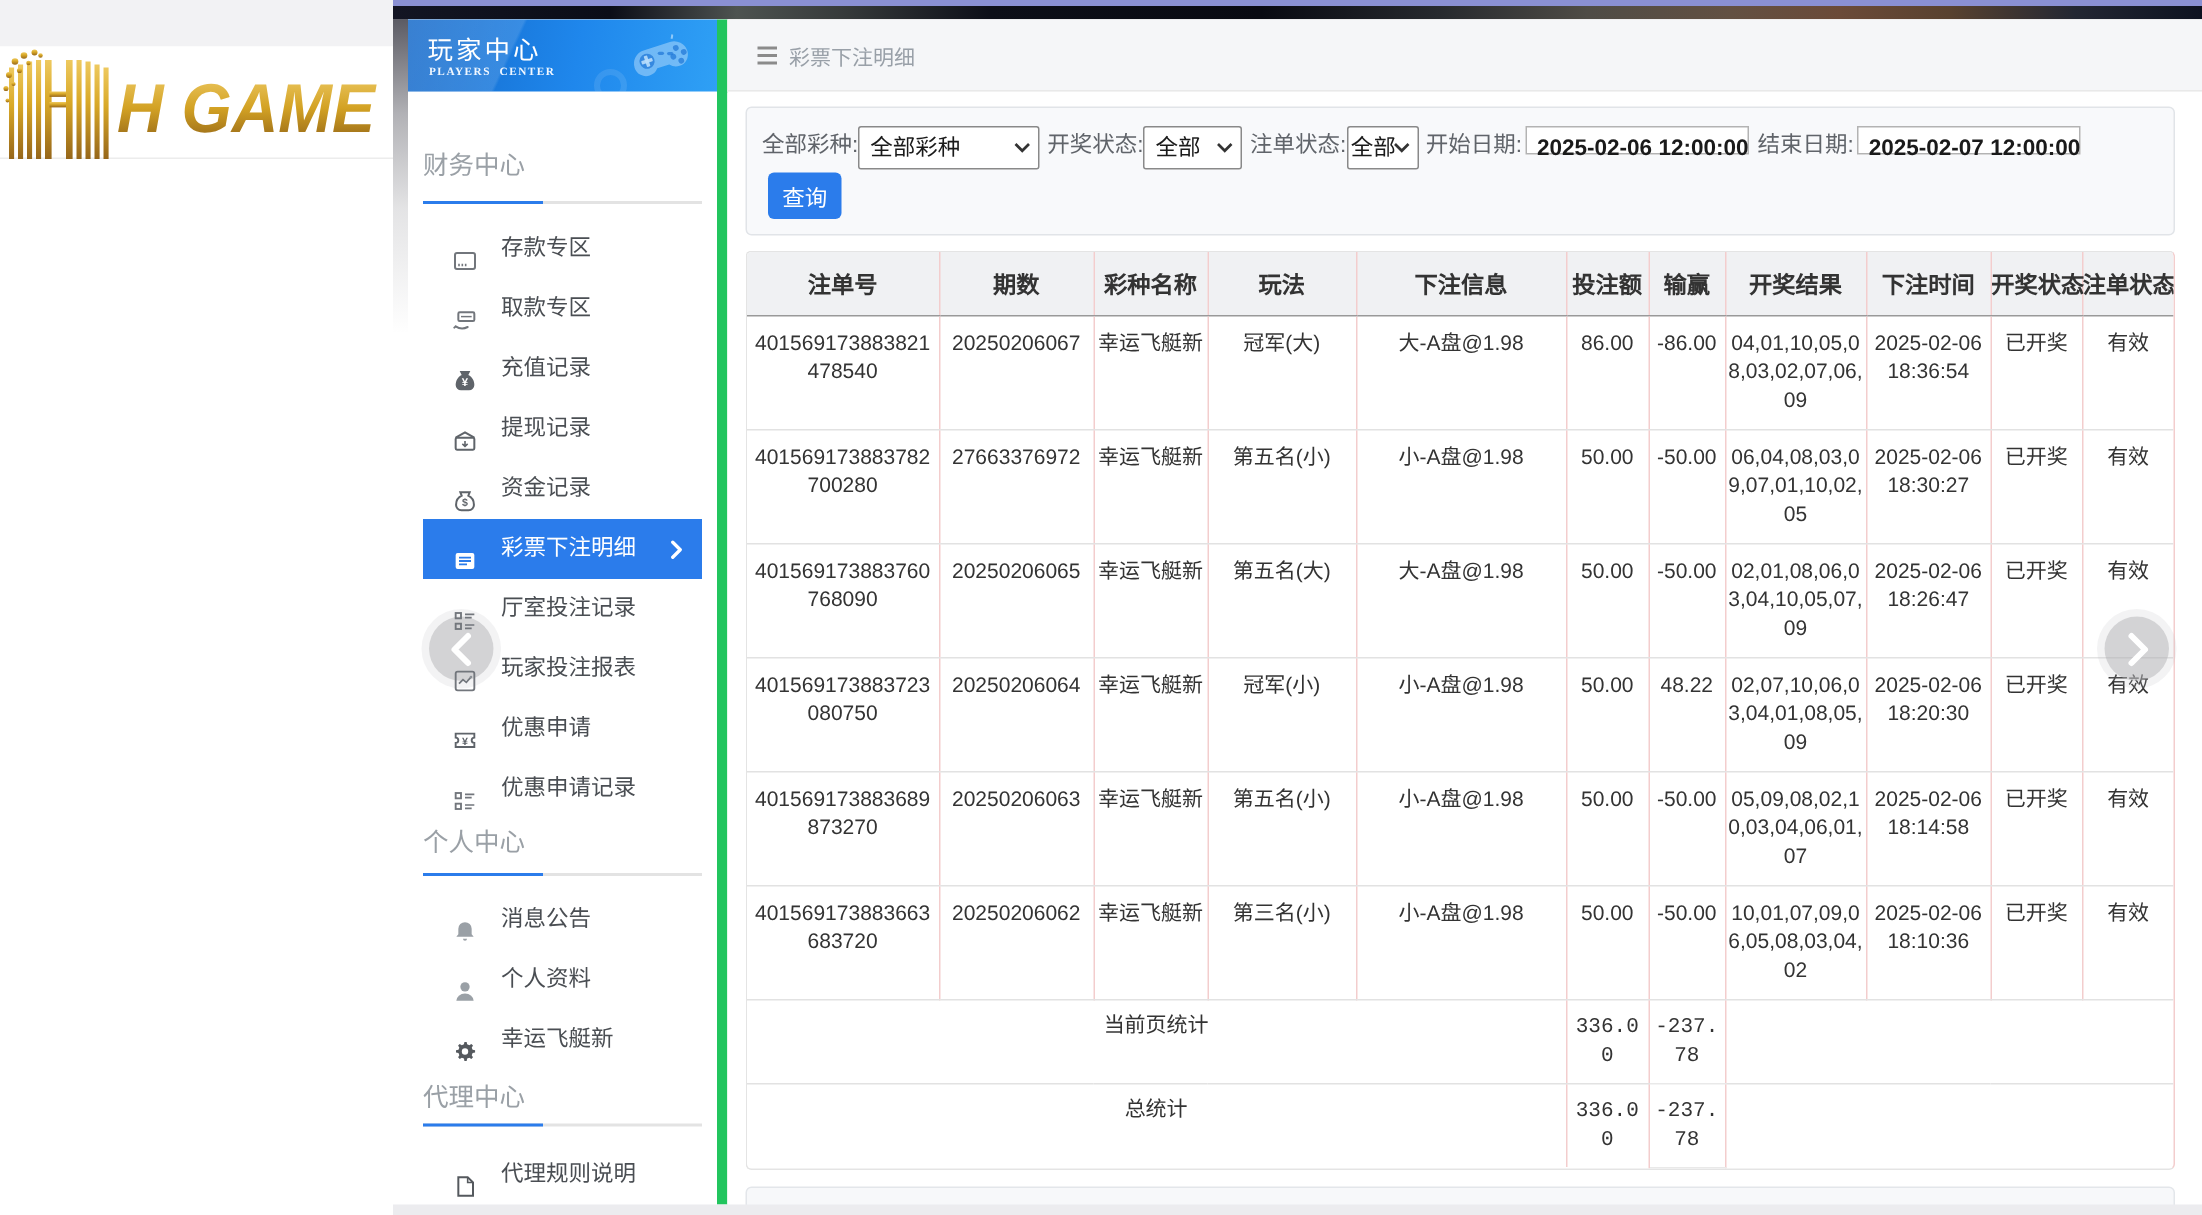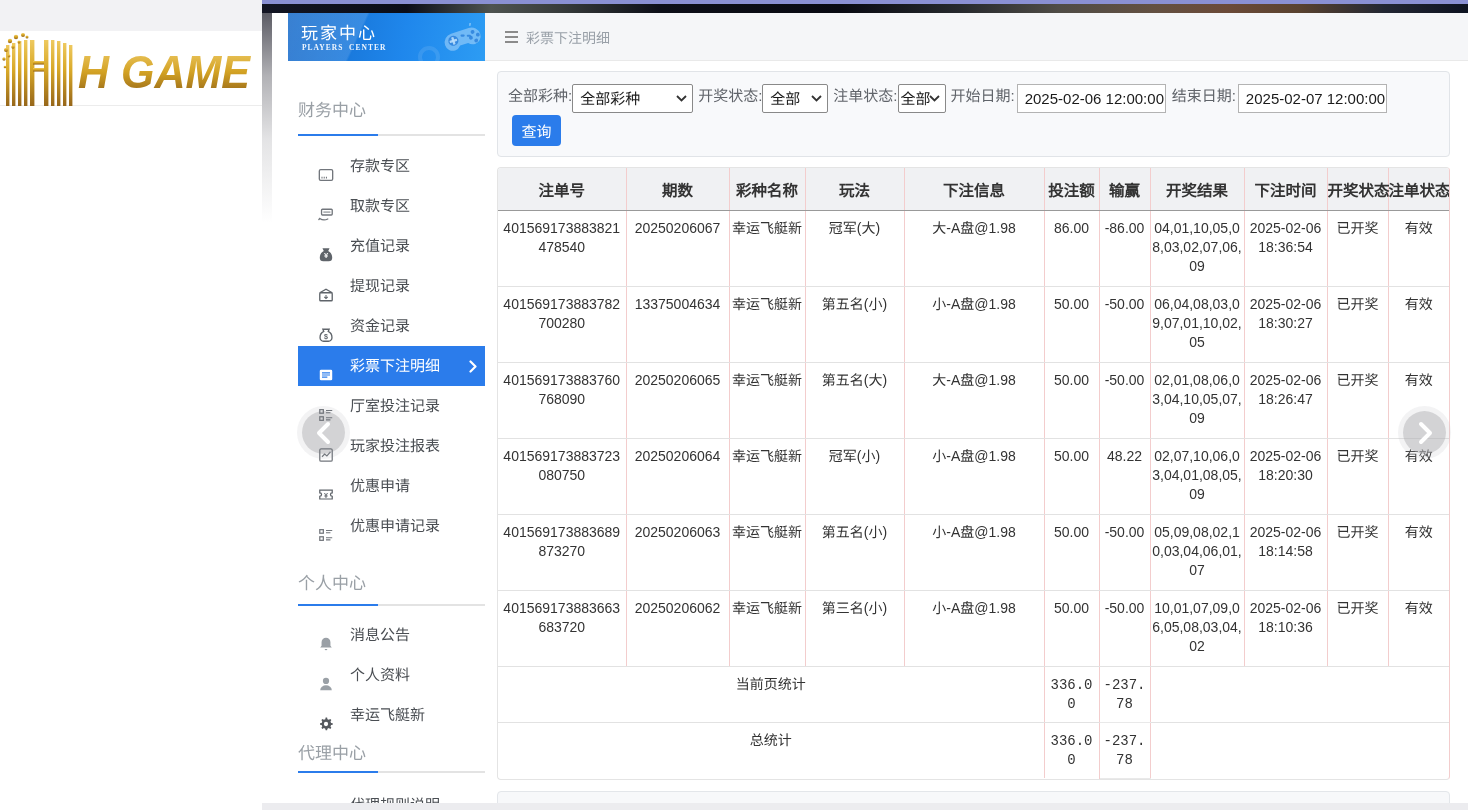--- a/index.html
+++ b/index.html
@@ -10,29 +10,29 @@
 .top-gray{position:absolute;left:0;top:0;width:262px;height:31px;background:#f2f2f4;}
 .logo-band{position:absolute;left:0;top:31px;width:262px;height:75px;background:#fff;border-bottom:1px solid #ececec;}
 
 .overlay{position:absolute;left:262px;top:0;width:1206px;height:810px;}
 .bar-purple{position:absolute;left:0;top:0;width:100%;height:4px;background:#8a90d3;}
 .bar-dark{position:absolute;left:0;top:4px;width:100%;height:9px;background:linear-gradient(90deg,#131523 0%,#0b0d17 12%,#4e5350 19%,#363a3a 25%,#0d0f18 33%,#090a12 48%,#272a2e 58%,#4f4c46 66%,#635042 74%,#6b4a38 80%,#59422f 86%,#232733 93%,#0d1220 100%);}
 .lshadow{position:absolute;left:0;top:13px;width:10px;height:210px;background:linear-gradient(to bottom,rgba(28,28,40,.72),rgba(28,28,40,.34) 30%,rgba(28,28,40,.12) 60%,rgba(28,28,40,0));}
 .bstrip{position:absolute;left:0;top:803px;width:100%;height:7px;background:#ececef;}
 .panel{position:absolute;left:10px;top:13px;right:0;bottom:7px;background:#fff;}
 
-.aside{position:absolute;left:16px;top:0;width:213px;height:100%;background:#fff;border-right:1px solid #22c55e;}
+.aside{position:absolute;left:0;top:0;width:213px;height:100%;background:#fff;border-right:7px solid #22c55e;}
 .phead{position:relative;height:48px;background:linear-gradient(100deg,#1368c9 0%,#1f87ec 55%,#2fa0f5 100%);overflow:hidden;color:#fff;}
 .phead .sheen{position:absolute;left:0;top:0;width:100%;height:100%;background:linear-gradient(115deg,rgba(255,255,255,.16) 0%,rgba(255,255,255,.13) 34%,rgba(255,255,255,0) 35%);}
 .phead h1{position:absolute;left:13px;top:6px;font-size:17px;font-weight:normal;letter-spacing:2px;}
 .phead .sub{position:absolute;left:14px;top:30px;font-size:7.5px;letter-spacing:1px;color:#f0f7ff;font-weight:bold;font-family:Liberation Serif, serif;}
 .phead svg{position:absolute;}
 .sec-t{padding-left:10px;font-size:17px;color:#9aa0a6;height:24px;line-height:24px;}
 .t1{padding-top:6px;height:30px;margin-top:32px;}
-.t2{padding-top:4px;height:28px;margin-top:22px;}
+.t2{padding-top:4px;height:28px;}
 .t3{padding-top:7px;height:31px;}
 .sec-line{height:2px;margin:11px 10px 10px;background:#e3e3e3;position:relative;}
 .sec-line i{position:absolute;left:0;top:0;height:2px;width:80px;background:#2b7ceb;display:block;}
 .l2{margin-top:8px;margin-bottom:9px;}
 .l3{margin-top:5px;margin-bottom:12px;}
 .menu{list-style:none;position:relative;}
 .menu li{position:relative;height:40px;line-height:40px;font-size:15px;color:#4a4e53;margin:0 10px 0 10px;}
 .menu li .mi{position:absolute;left:20px;top:12px;width:16px;height:16px;}
 .menu li .mt{position:absolute;left:52px;top:0;}
 .menu li.sel{background:#2b7ceb;color:#fff;}
@@ -43,21 +43,21 @@
 .hamb{position:absolute;left:20px;top:18px;width:13px;height:12px;}
 .hamb div{height:2px;background:#8b8b8b;margin-bottom:3px;}
 .tb-title{position:absolute;left:41px;top:14px;font-size:14px;color:#99a0a8;}
 .content{position:absolute;left:0;top:49px;right:0;bottom:0;background:#fff;padding:9px 18px 0 12px;}
 
 .fpanel{background:#f8f9fb;border:1px solid #e1e4e8;border-radius:4px;height:86px;padding:12px 10px 0;font-size:15px;color:#60646a;}
 .frow{height:30px;white-space:nowrap;font-size:0;}
 .frow label{margin-right:0;font-size:15px;}
 .selbox{display:inline-block;position:relative;font-size:15px;height:29px;line-height:27px;border:1px solid #898989;border-radius:2px;background:#fff;color:#1a1a1a;padding:0 0 0 7px;margin-right:5px;vertical-align:top;}
 .selbox svg{position:absolute;right:5px;top:10px;}
-.inp{display:inline-block;font-size:15px;height:29px;line-height:27px;width:149px;border:1px solid #b3b3b3;background:#fff;color:#1a1a1a;padding:0 0 0 7px;margin-left:2px;margin-right:6px;vertical-align:top;}
+.inp{display:inline-block;font-size:15px;height:19px;line-height:27px;width:149px;border:1px solid #b3b3b3;background:#fff;color:#1a1a1a;padding:0 0 0 7px;margin-left:2px;margin-right:6px;vertical-align:top;font-weight:bold;}
 .btn{margin-top:1px;margin-left:4px;width:49px;height:31px;background:#2b7ceb;color:#fff;font-size:15px;border:none;border-radius:4px;font-family:"Liberation Sans",sans-serif;}
 
 .tpanel{margin-top:10px;border:1px solid #e4e4e4;border-right-color:#f3cdcd;border-radius:4px;overflow:hidden;}
 table{border-collapse:collapse;table-layout:fixed;width:951px;}
 th{background:#f0f1f3;font-size:15.5px;font-weight:bold;color:#333;height:42px;white-space:nowrap;padding:0;border-bottom:1px solid #999;border-right:1px solid #f3cdcd;}
 td{font-size:14px;color:#333;line-height:19px;text-align:center;vertical-align:top;padding:8px 2px 10px;word-break:break-all;border-bottom:1px solid #e2e2e2;border-right:1px solid #f3cdcd;}
 th:last-child,td:last-child{border-right:none;}
 tr.dr td:nth-child(7){padding-left:0;padding-right:0;}
 tr.dr td:nth-child(8){padding-left:0;padding-right:0;}
 tr.sum td{padding:9px 2px 8px;font-family:Liberation Mono, monospace;}
@@ -349,21 +349,21 @@
                   <td>大-A盘@1.98</td>
                   <td>86.00</td>
                   <td>-86.00</td>
                   <td>04,01,10,05,08,03,02,07,06,09</td>
                   <td>2025-02-06 18:36:54</td>
                   <td>已开奖</td>
                   <td>有效</td>
                 </tr>
           <tr class="dr">
                   <td>401569173883782700280</td>
-                  <td>13375004634</td>
+                  <td>27663376972</td>
                   <td>幸运飞艇新</td>
                   <td>第五名(小)</td>
                   <td>小-A盘@1.98</td>
                   <td>50.00</td>
                   <td>-50.00</td>
                   <td>06,04,08,03,09,07,01,10,02,05</td>
                   <td>2025-02-06 18:30:27</td>
                   <td>已开奖</td>
                   <td>有效</td>
                 </tr>

